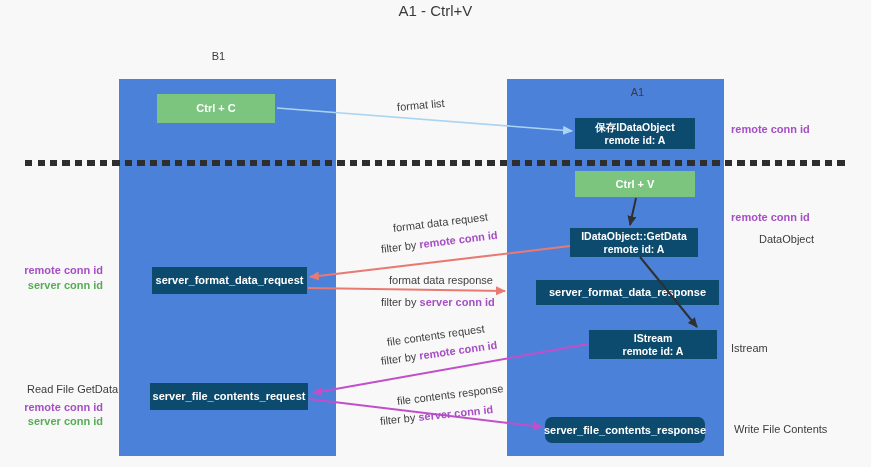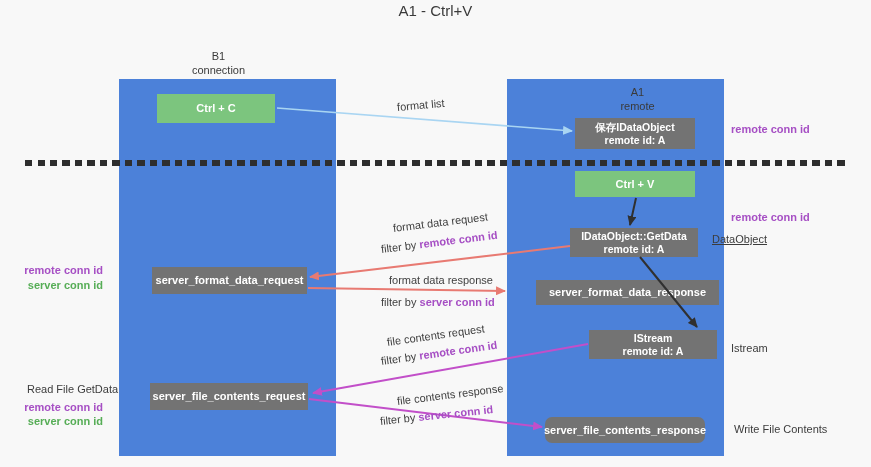--- a/index.html
+++ b/index.html
@@ -12,42 +12,40 @@
   .abs{position:absolute;}
   .title{left:0;top:7;width:871px;text-align:center;font-size:15px;line-height:21px;color:#3a3a3a;z-index:4;}
   .colheader{top:49px;width:217px;text-align:center;font-size:11px;line-height:14px;color:#3a3a3a;z-index:4;}
   .lifeline{top:79px;width:217px;height:377px;background:#4c81d9;z-index:1;}
   .divider{left:25px;top:160px;width:820px;height:6px;z-index:3;
     background:repeating-linear-gradient(90deg,#2e2e2e 0 7px,transparent 7px 12.5px);}
   .box{display:flex;flex-direction:column;align-items:center;justify-content:center;
     color:#fff;text-align:center;font-size:11px;line-height:13px;z-index:2;white-space:nowrap;font-weight:bold;}
   .box.small{font-size:10.5px;line-height:12.5px;}
   .green{background:#7cc57e;}
-  .orange{background:#737373;}
+  .orange{background:#0c4a6e;}
   .flow{font-size:11px;color:#3f3f3f;white-space:nowrap;z-index:4;transform-origin:left center;}
   .side{font-size:11px;color:#3c3c3c;white-space:nowrap;z-index:4;}
   .purple{color:#a64fc4;font-weight:bold;}
   .greentxt{color:#56ad56;font-weight:bold;}
   .rightalign{text-align:right;}
   svg.overlay{position:absolute;left:0;top:0;z-index:3;pointer-events:none;}
 </style>
 </head>
 <body>
 
 <div class="abs title">
   <div>A1 - Ctrl+V</div>
 </div>
 
 <div class="abs colheader" style="left:110px;">
   <div>B1</div>
-  <div>connection</div>
 </div>
 <div class="abs colheader" style="left:529px;margin-top:36px;">
   <div>A1</div>
-  <div>remote</div>
 </div>
 
 <div class="abs lifeline" style="left:119px;"></div>
 <div class="abs lifeline" style="left:507px;"></div>
 
 <div class="abs divider"></div>
 
 <div class="abs box green" style="left:157px;top:94px;width:118px;height:29px;">
   <span>Ctrl + C</span>
 </div>
@@ -128,21 +126,21 @@
   <span>filter by </span><span class="purple">remote conn id</span>
 </div>
 
 <div class="abs flow" style="left:397px;top:395px;transform:rotate(-7deg);">file contents response</div>
 <div class="abs flow" style="left:380px;top:415px;transform:rotate(-6deg);">
   <span>filter by </span><span class="purple">server conn id</span>
 </div>
 
 <div class="abs side purple" style="left:731px;top:123px;">remote conn id</div>
 <div class="abs side purple" style="left:731px;top:211px;">remote conn id</div>
-<div class="abs side" style="left:712px;top:233px;text-decoration:underline;">DataObject</div>
+<div class="abs side" style="left:759px;top:233px;">DataObject</div>
 <div class="abs side" style="left:731px;top:342px;">Istream</div>
 <div class="abs side" style="left:734px;top:423px;">Write File Contents</div>
 
 <div class="abs side purple rightalign" style="left:18px;top:264px;width:85px;">remote conn id</div>
 <div class="abs side greentxt rightalign" style="left:18px;top:279px;width:85px;">server conn id</div>
 <div class="abs side" style="left:27px;top:383px;">Read File GetData</div>
 <div class="abs side purple rightalign" style="left:18px;top:401px;width:85px;">remote conn id</div>
 <div class="abs side greentxt rightalign" style="left:18px;top:415px;width:85px;">server conn id</div>
 
 </body></html>

